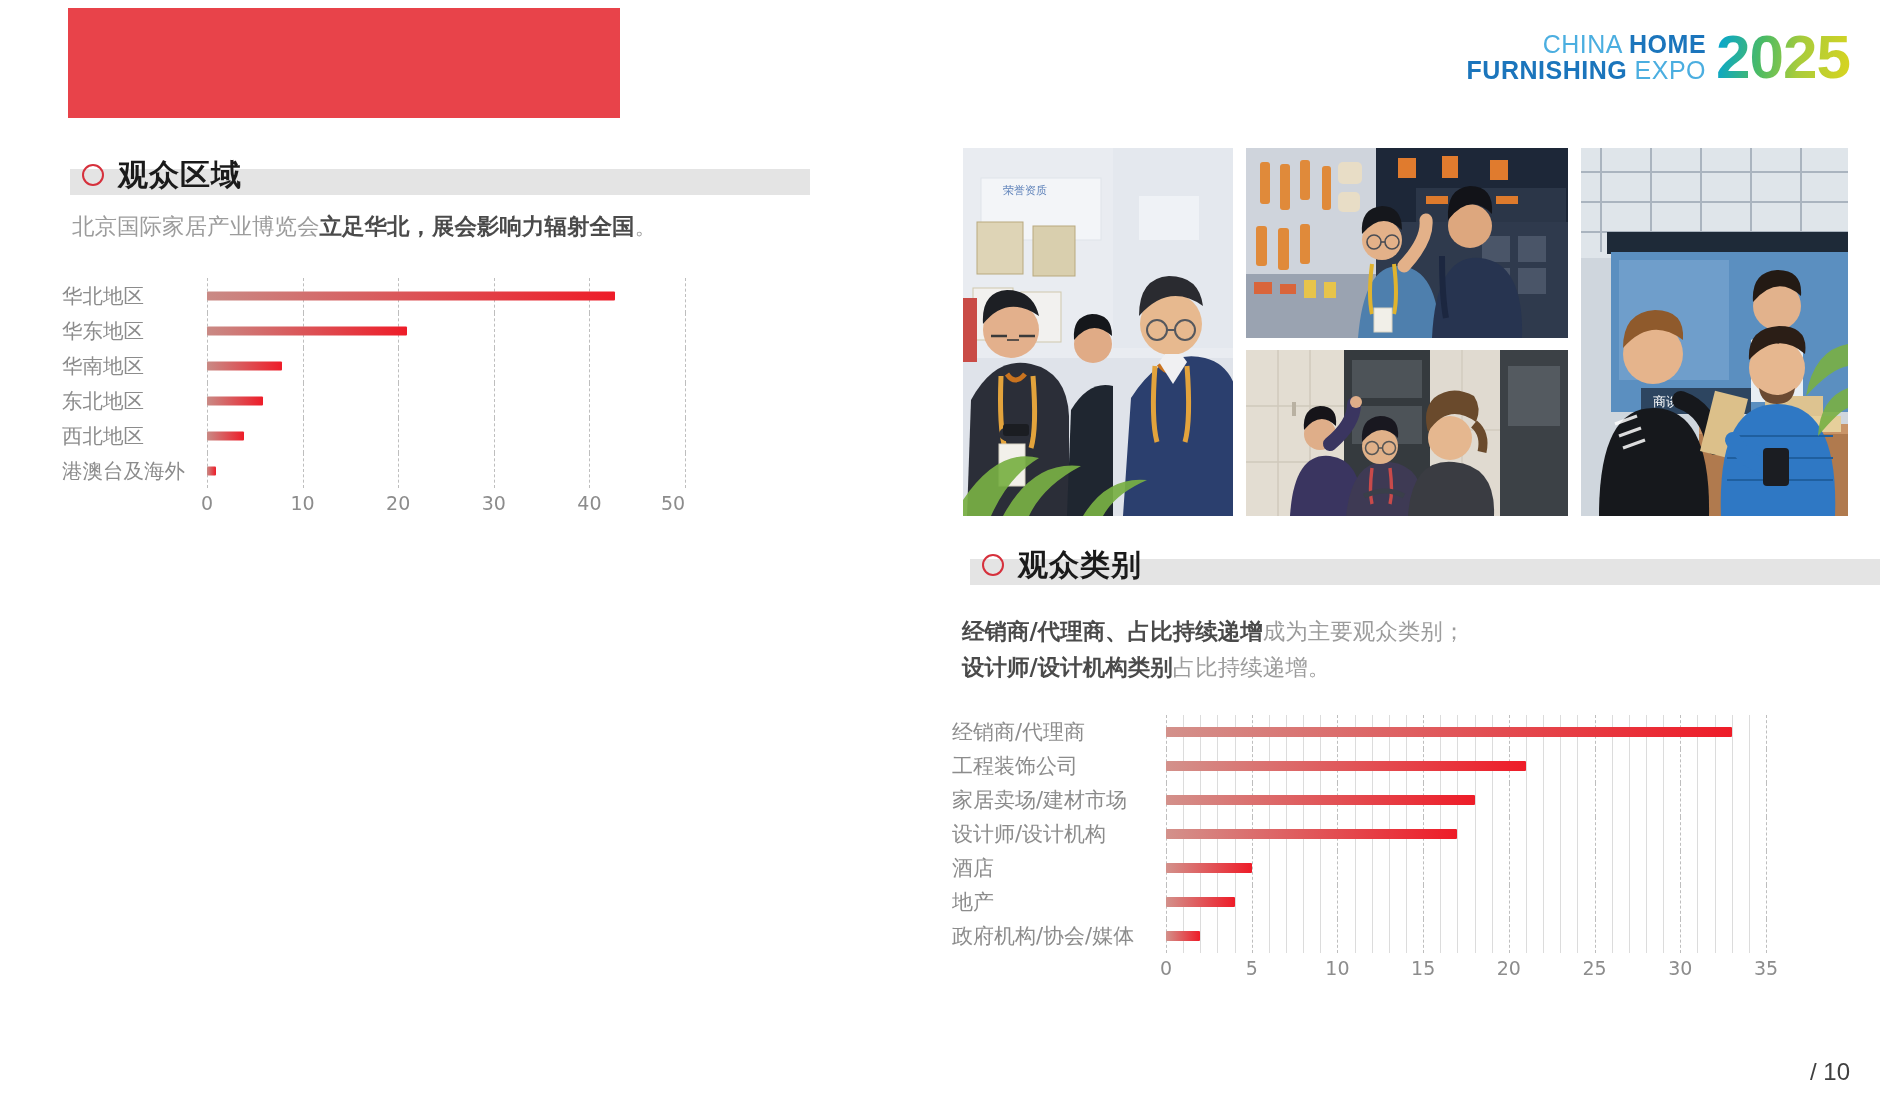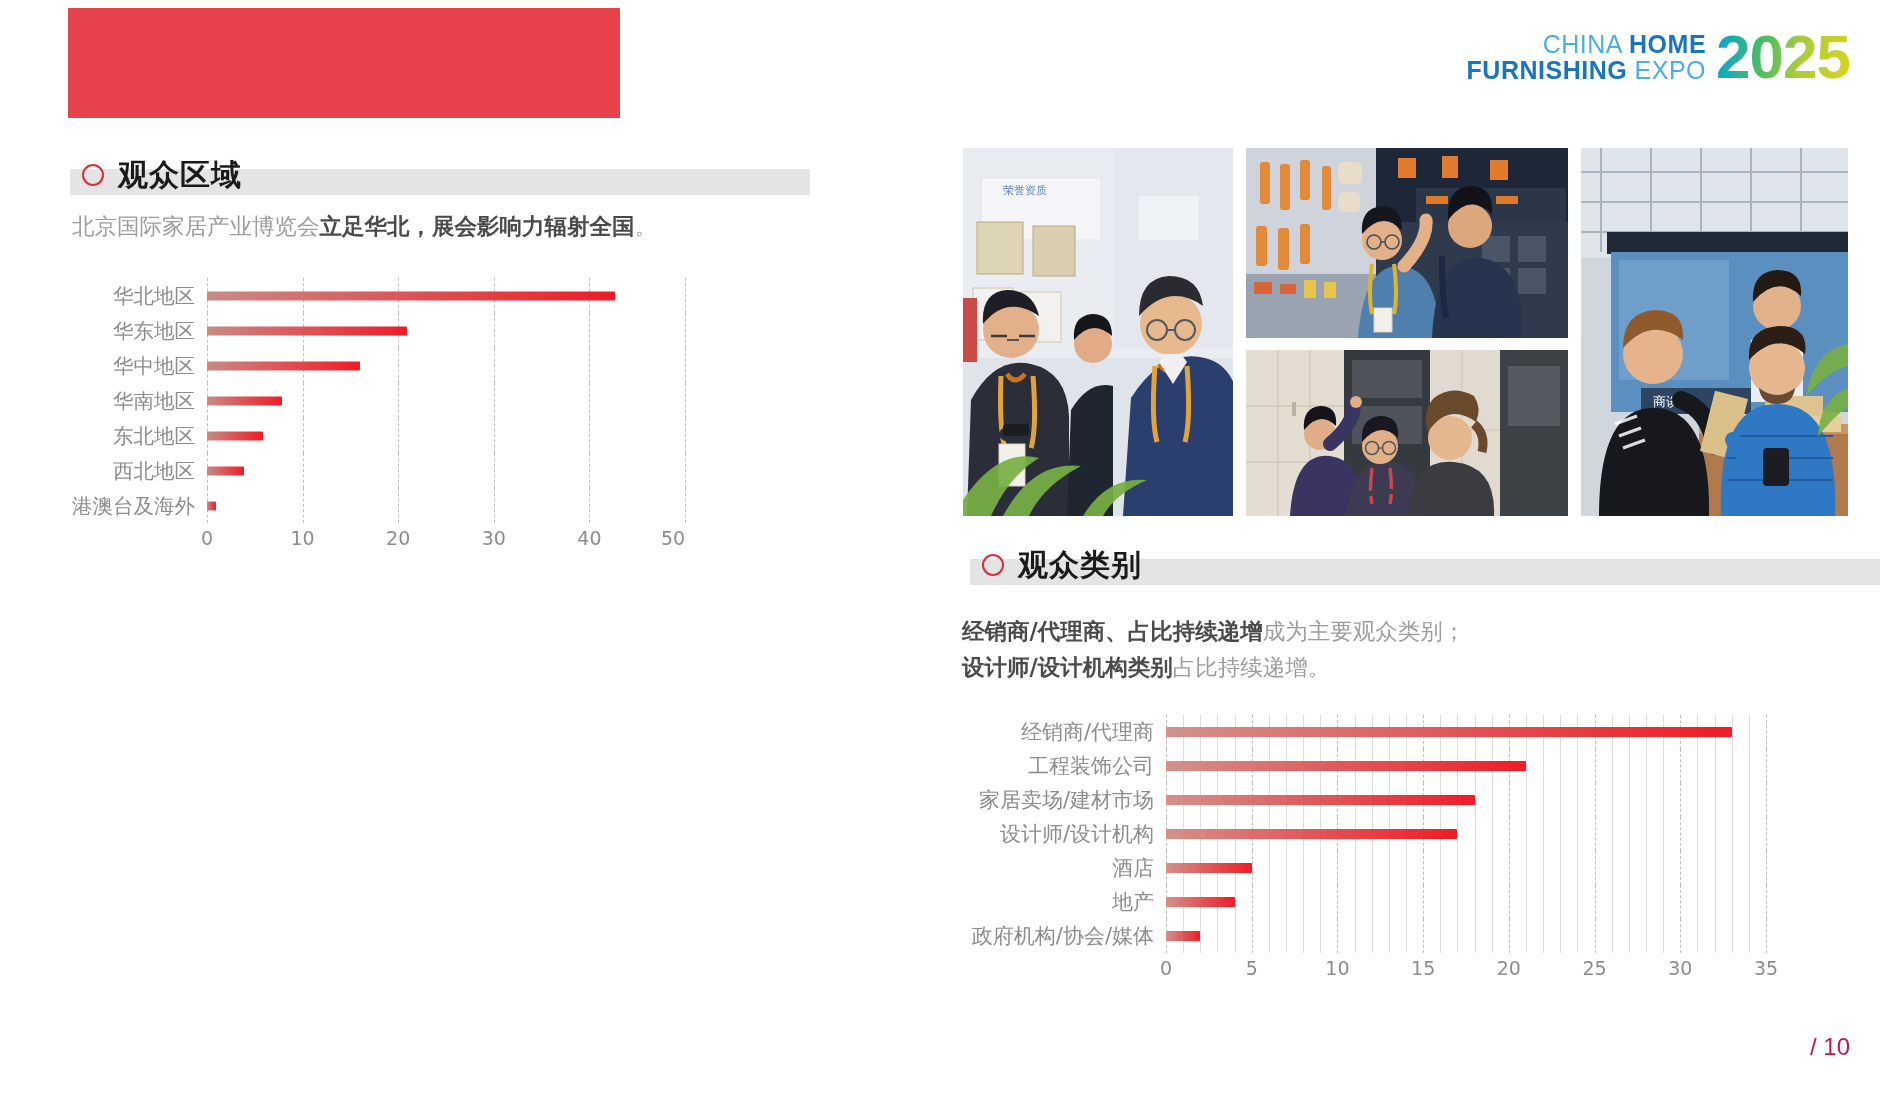--- a/index.html
+++ b/index.html
@@ -50,21 +50,21 @@
   .caption{ position:absolute; font-size:22.5px; color:#9C9C9C; line-height:1.62;
             font-family:"DejaVu Sans","Liberation Sans",sans-serif;}
   .caption b{ color:#4A4A4A; font-weight:700;}
   #cap-region{ left:72px; top:208px;text-align:center; }
   #cap-type  { left:962px; top:613px; }
 
   
   .chart{ position:absolute; }
   .chart-rows{ position:relative; }
   .row{ display:flex; align-items:center; }
-  .row-label{ text-align:right; color:#8C8C8C; font-size:20.5px; white-space:nowrap;
+  .row-label{ color:#8C8C8C; font-size:20.5px; white-space:nowrap;
               font-family:"DejaVu Sans","Liberation Sans",sans-serif; padding-right:12px;}
   .plot{ position:relative; }
   .bar{ height:9px; border-radius:1px; }
   .grid{ position:absolute; top:0; bottom:0; width:0; }
   .grid.major{ border-left:1.4px dashed #BEBEBE; }
   .grid.minor{ border-left:1px solid #DCDCDC; }
   .axis{ position:relative; height:34px;}
   .tick{ position:absolute; top:4px; transform:translateX(-50%); font-size:19px;
          color:#8C8C8C; font-family:"DejaVu Sans","Liberation Sans",sans-serif;}
 
@@ -91,21 +91,21 @@
   
   #photos{ position:absolute; left:963px; top:148px; width:885px; height:368px; }
   .photo{ position:absolute; overflow:hidden; background:#d7dbe0; }
   .ph-inner{ position:absolute; inset:0; }
   #photo-1{ left:0;   top:0;   width:270px; height:368px; }
   #photo-2{ left:283px; top:0; width:322px; height:190px; }
   #photo-3{ left:283px; top:202px; width:322px; height:166px; }
   #photo-4{ left:618px; top:0; width:267px; height:368px; }
 
   
-  #page-num{ position:absolute; right:40px; bottom:42px; font-size:24px; color:#be185d;
+  #page-num{ position:absolute; right:40px; bottom:17px; font-size:24px; color:#404040;
              font-family:"Liberation Sans",sans-serif;}
 </style>
 </head>
 <body>
 
 <div id="header-bar">
 </div>
 
 <div id="logo">
   <div id="logo-words">
@@ -340,32 +340,20 @@
           <span class="grid major" style="left:0px"></span>
           <span class="grid major" style="left:95.60000000000001px"></span>
           <span class="grid major" style="left:191.20000000000002px"></span>
           <span class="grid major" style="left:286.8px"></span>
           <span class="grid major" style="left:382.40000000000003px"></span>
           <span class="grid major" style="left:478px"></span>
           <div class="bar" style="position:absolute;left:0px;top:50%;transform:translateY(-50%);width:199.804px;background:linear-gradient(90deg,#C98A85 0%,#EE1C28 100%);"></div>
         </div>
       </div>
       <div class="row">
-        <div class="row-label">华中地区</div>
-        <div class="plot">
-          <span class="grid major" style="left:0px"></span>
-          <span class="grid major" style="left:95.60000000000001px"></span>
-          <span class="grid major" style="left:191.20000000000002px"></span>
-          <span class="grid major" style="left:286.8px"></span>
-          <span class="grid major" style="left:382.40000000000003px"></span>
-          <span class="grid major" style="left:478px"></span>
-          <div class="bar" style="position:absolute;left:0px;top:50%;transform:translateY(-50%);width:152.96px;background:linear-gradient(90deg,#C98A85 0%,#EE1C28 100%);"></div>
-        </div>
-      </div>
-      <div class="row">
         <div class="row-label">华南地区</div>
         <div class="plot">
           <span class="grid major" style="left:0px"></span>
           <span class="grid major" style="left:95.60000000000001px"></span>
           <span class="grid major" style="left:191.20000000000002px"></span>
           <span class="grid major" style="left:286.8px"></span>
           <span class="grid major" style="left:382.40000000000003px"></span>
           <span class="grid major" style="left:478px"></span>
           <div class="bar" style="position:absolute;left:0px;top:50%;transform:translateY(-50%);width:74.568px;background:linear-gradient(90deg,#C98A85 0%,#EE1C28 100%);"></div>
         </div>

